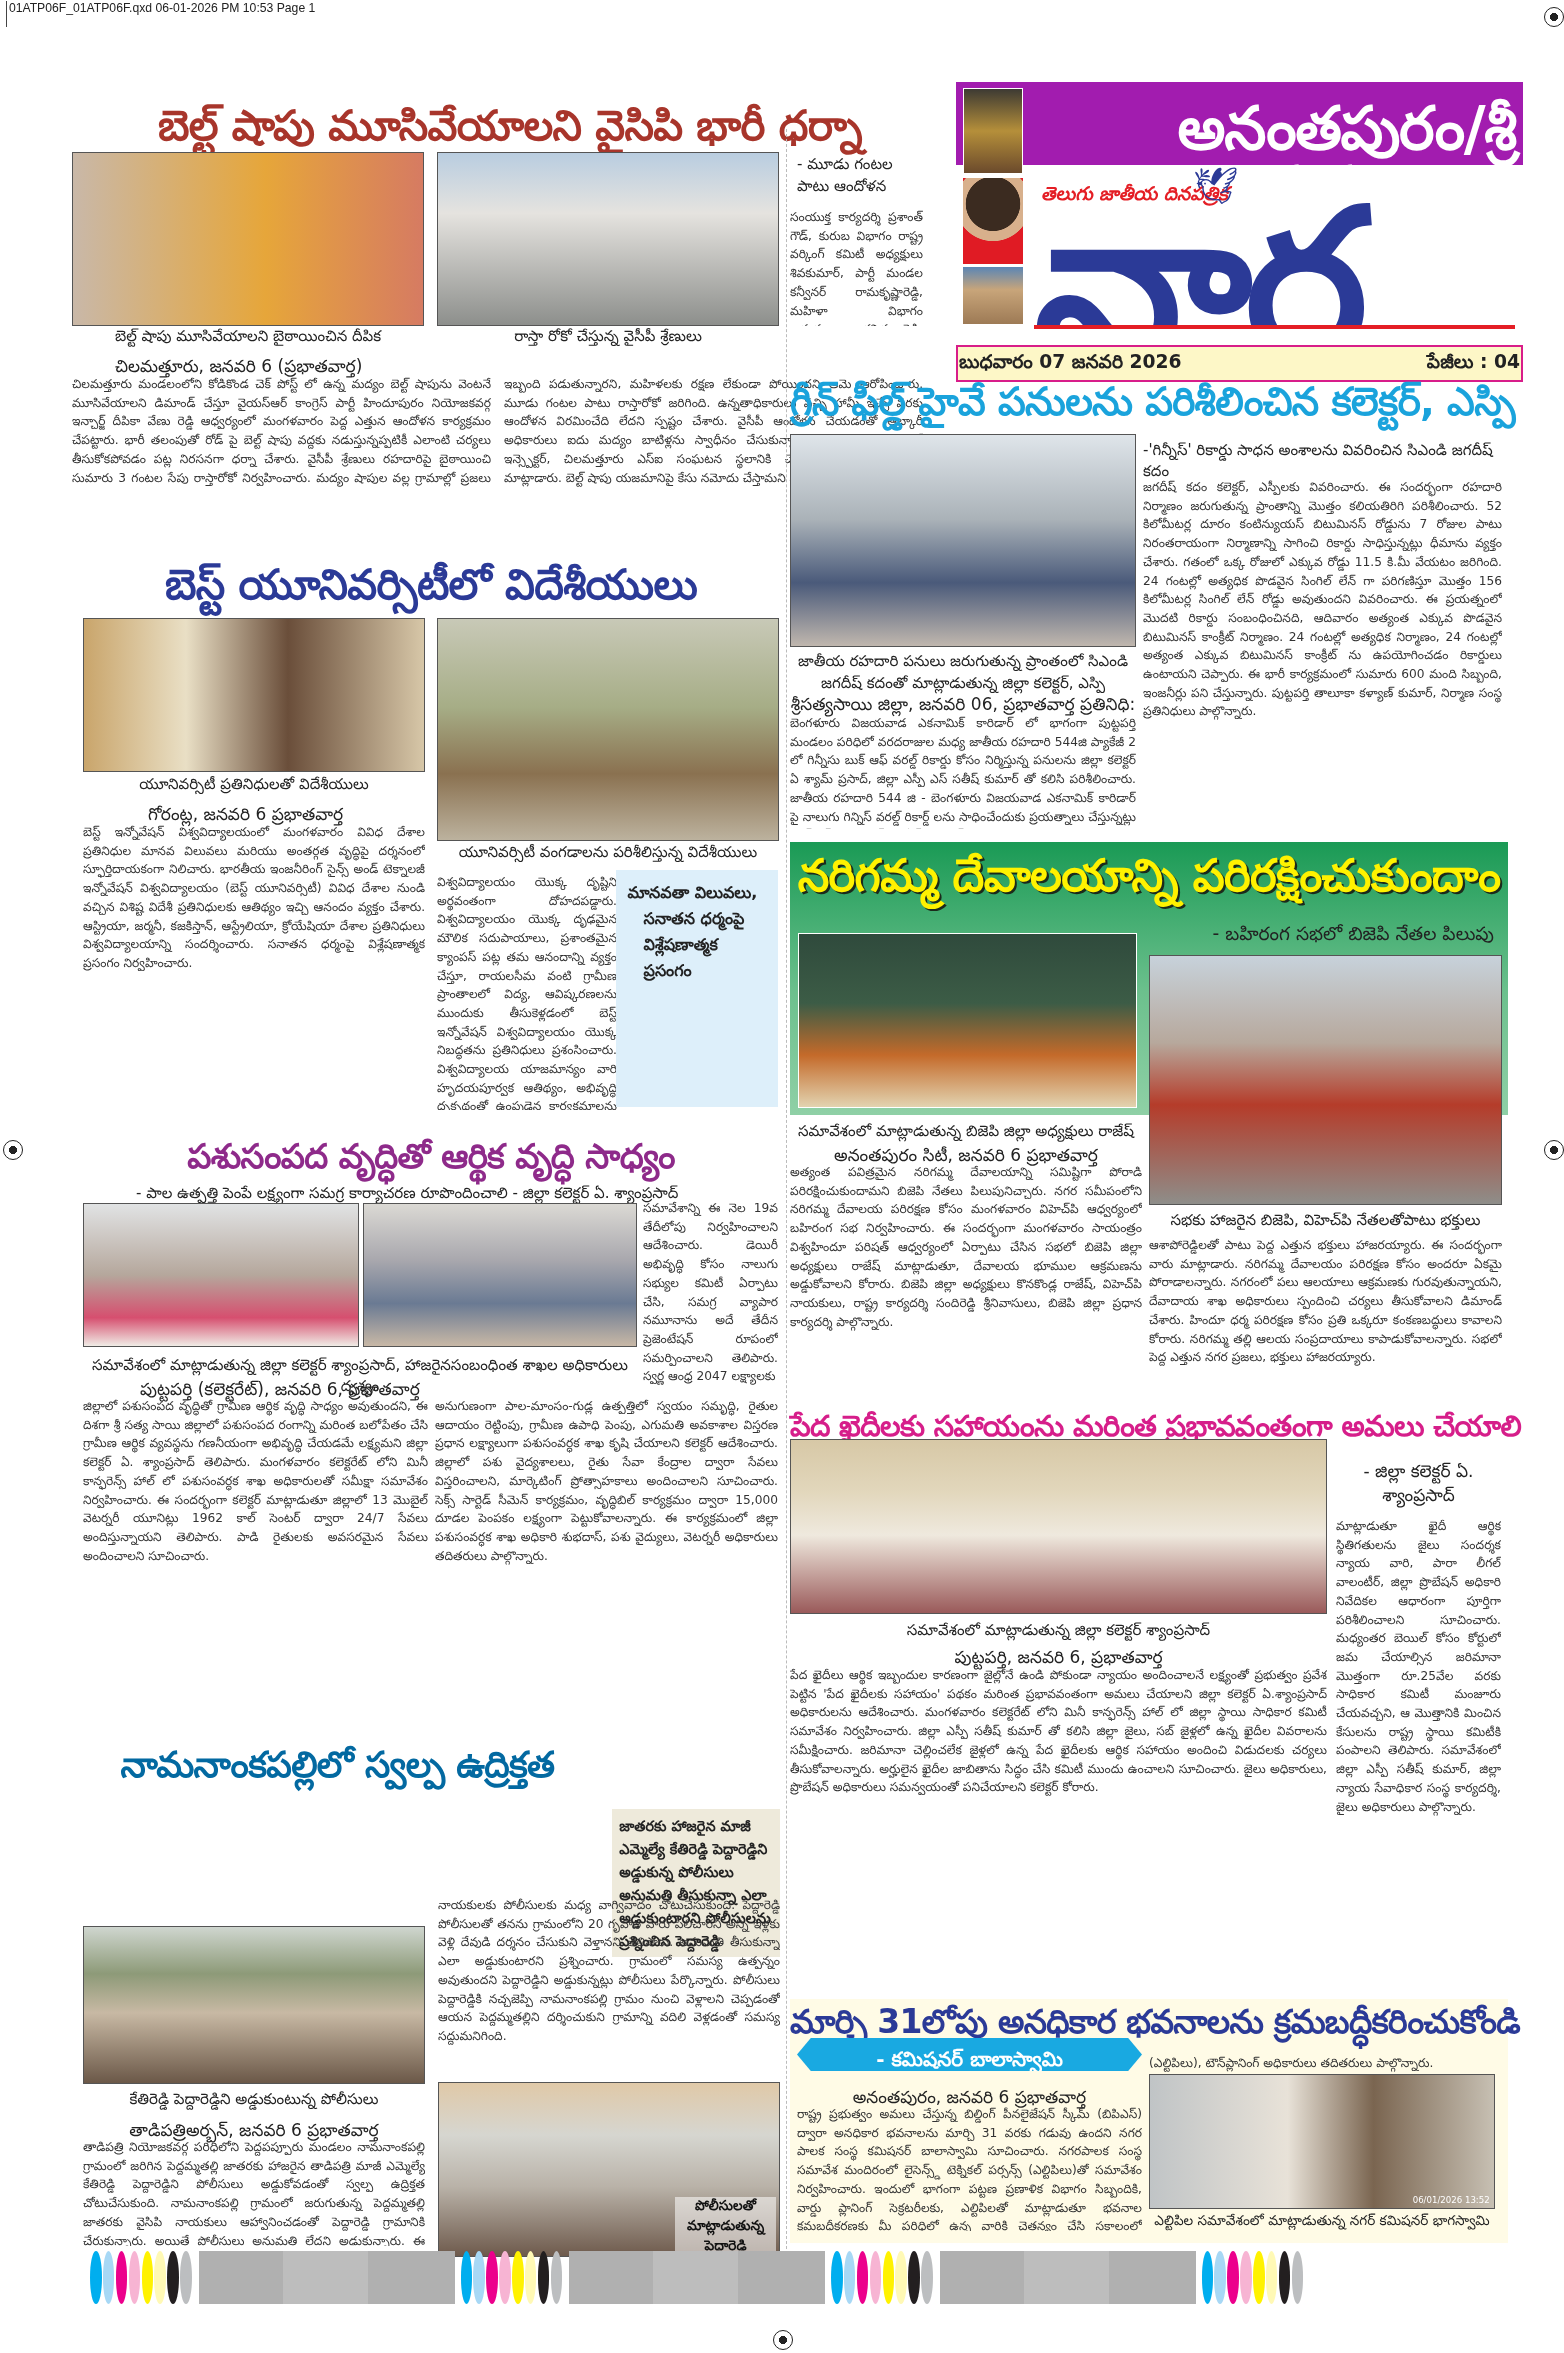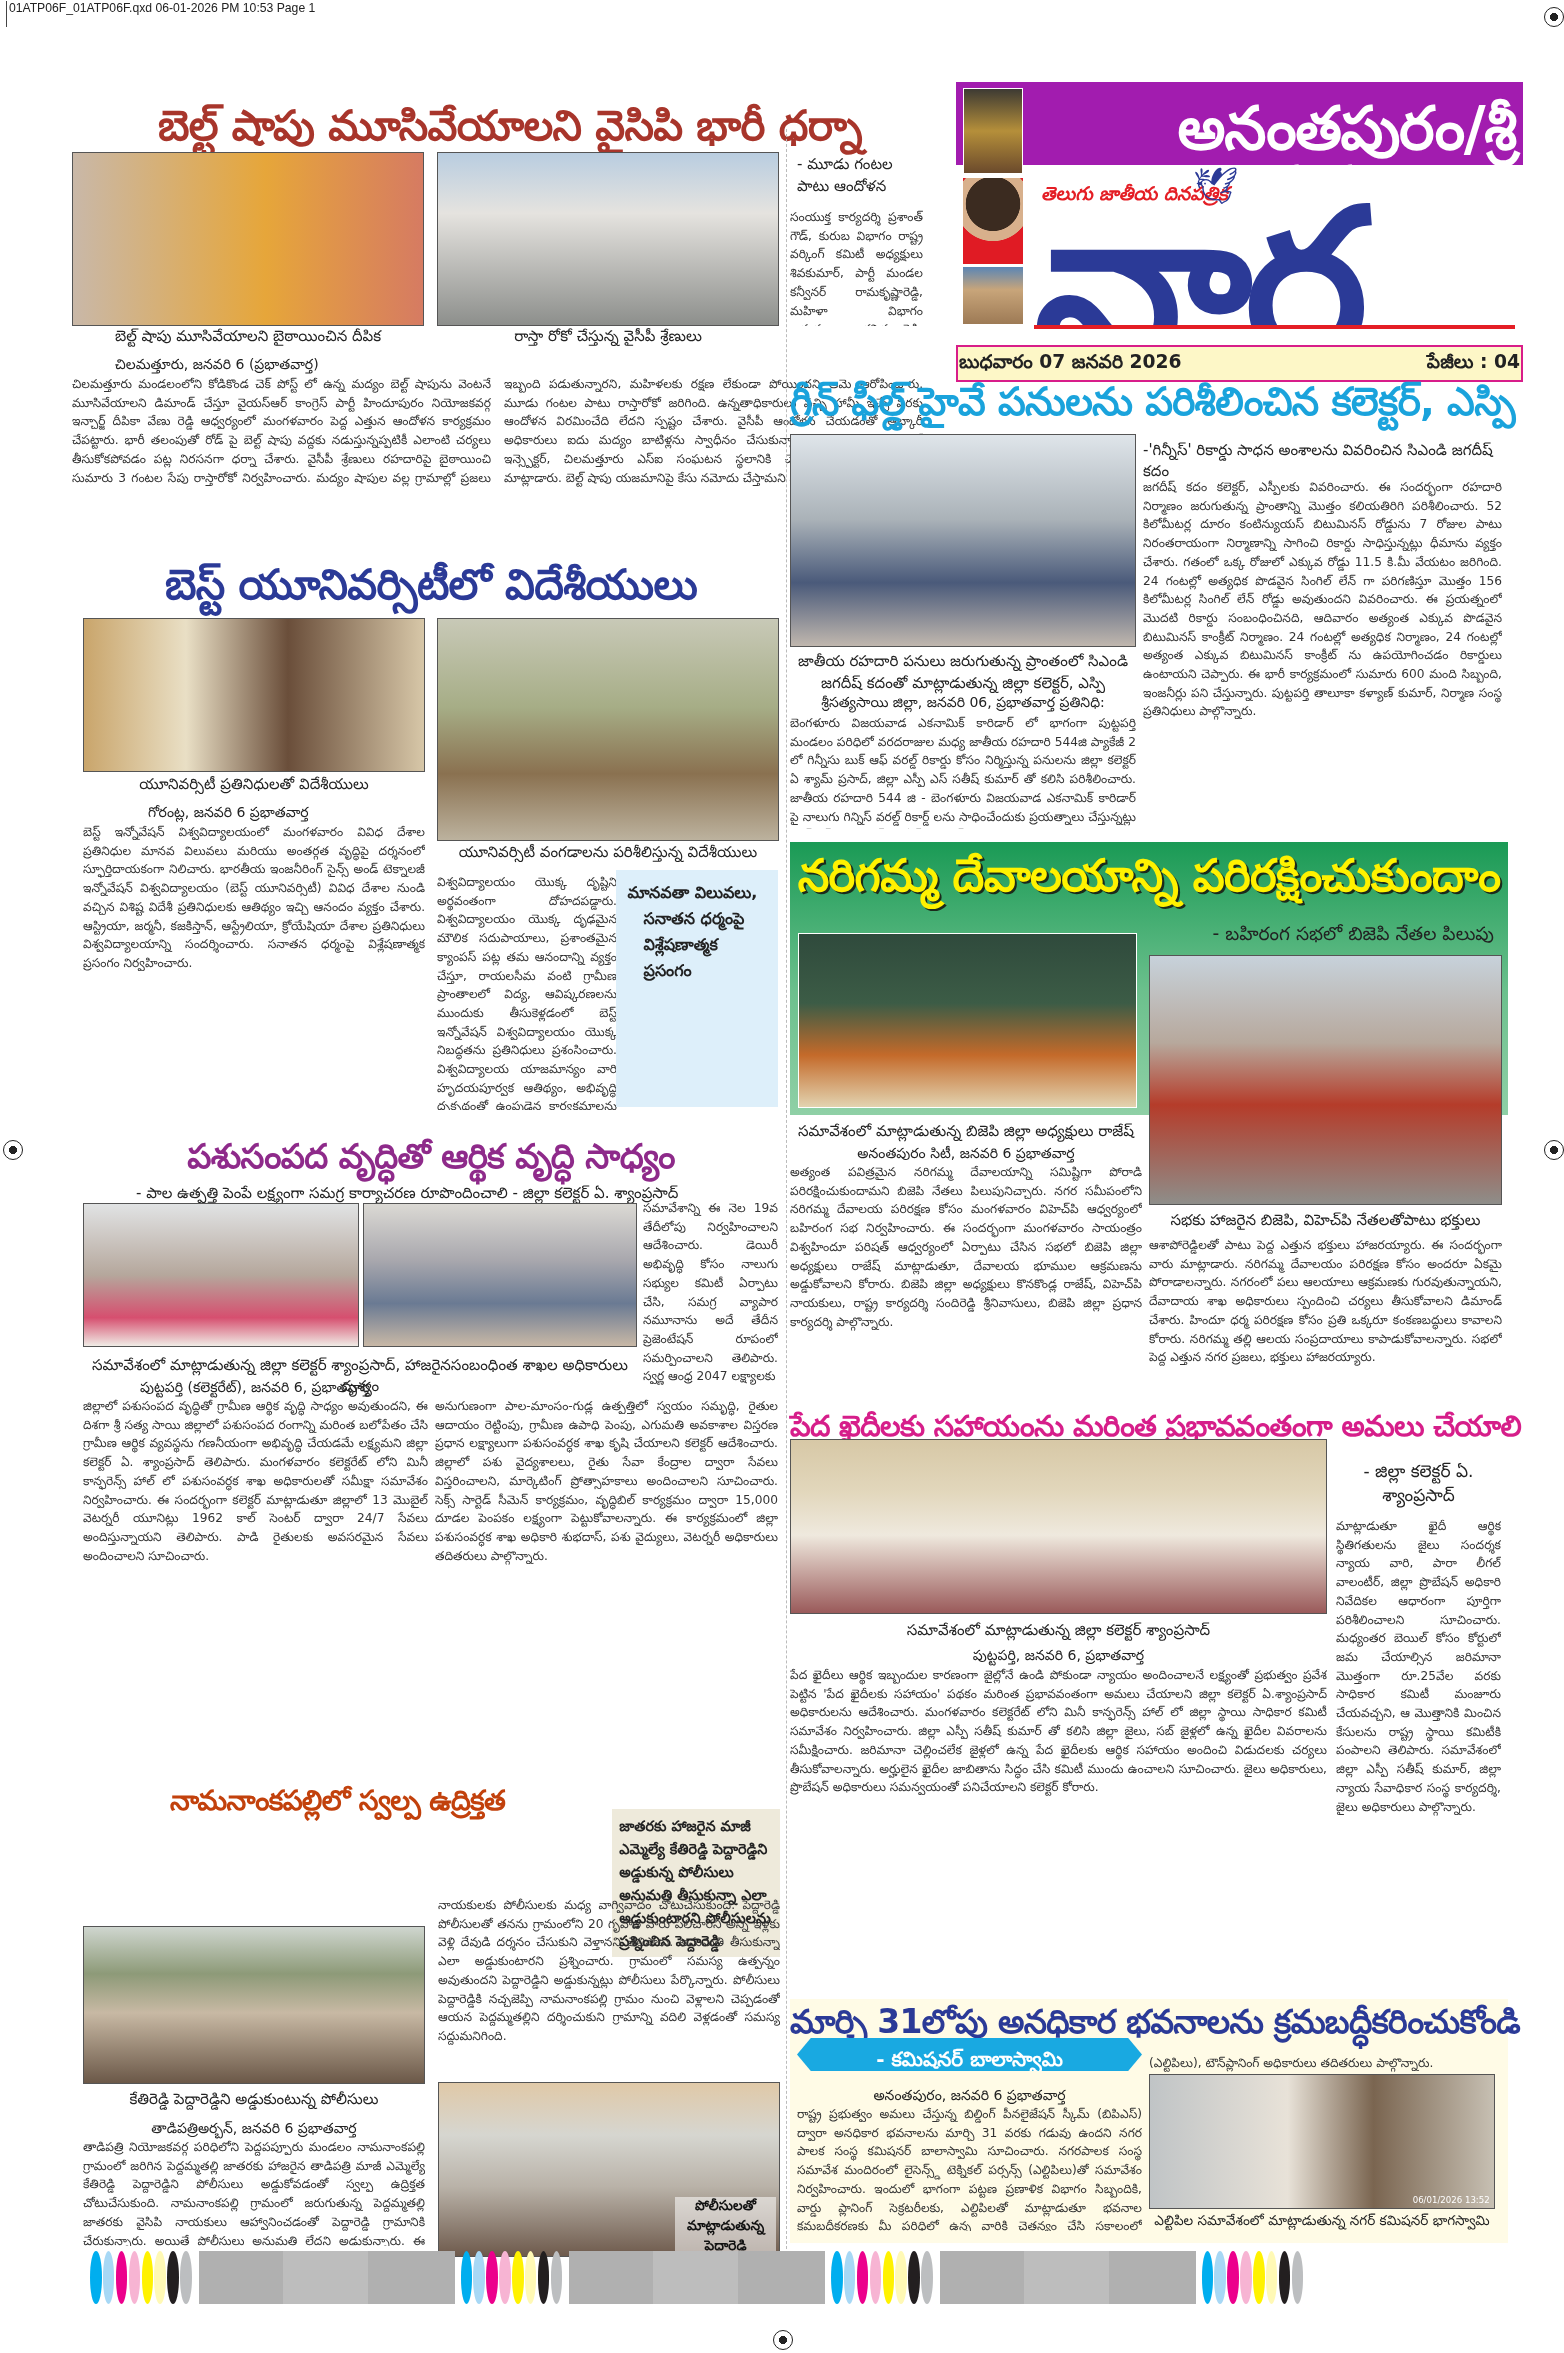--- a/index.html
+++ b/index.html
@@ -4,21 +4,21 @@
 <style>
 *{box-sizing:border-box;margin:0;padding:0}
 body{width:1565px;height:2354px;background:#fff;position:relative;font-family:"DejaVu Sans",sans-serif;color:#222;overflow:hidden}
 .abs{position:absolute}
 .slug{left:5.7px;top:1.4px;font-family:"Liberation Sans",sans-serif;font-size:12.2px;color:#222;border-left:0.7px solid #444;padding-left:2.2px;height:26px}
 .reg{width:20px;height:20px;border:1.4px solid #222;border-radius:50%;background:radial-gradient(circle,#222 30%,#fff 32%)}
 .hl{font-family:"DejaVu Sans",sans-serif;font-weight:bold;text-align:center;white-space:nowrap;letter-spacing:-0.7px}
 .photo{border:1.4px solid #555;overflow:hidden}
 .cap{font-size:15px;text-align:center;color:#222}
 .body{font-size:12.2px;line-height:18.7px;text-align:justify;color:#333;overflow:hidden}
-.byline{font-size:14px;color:#222;text-align:center}
+.byline{font-size:17px;color:#222;text-align:center}
 .sub{font-size:15px;color:#222}
 .colrule{border-left:0.7px dashed #bbb}
 
 .mast-red{background:#a21caf;color:#fff;font-weight:bold;font-size:60px;line-height:1;padding:16px 7.2px 0 7.2px;text-align:right;letter-spacing:-1.4px}
 .mast-logo{color:#2b3a97;font-weight:bold;font-size:208px;line-height:1;letter-spacing:-7.2px}
 .mast-tag{color:#e41e25;font-style:italic;font-weight:bold;font-size:18.7px}
 .datebar{background:#fdf7c7;border:2.2px solid #d81d8a;font-weight:bold;font-size:18.7px;display:flex;justify-content:space-between;align-items:center;padding:0 1px}
 .highlights{background:#ddeffa;font-weight:bold;font-size:16px;line-height:26px;padding:10px 11.5px}
 .highlights li{list-style:none;padding-left:16px;text-indent:-16px}
 .green-box{background:linear-gradient(#1a9a55,#6cc08d 55%,#8fd0a6)}
@@ -105,21 +105,21 @@
 <div class="abs body" style="left:435px;top:1397px;width:343px;height:388px">అనుగుణంగా పాల-మాంసం-గుడ్ల ఉత్పత్తిలో స్వయం సమృద్ధి, రైతుల ఆదాయం రెట్టింపు, గ్రామీణ ఉపాధి పెంపు, ఎగుమతి అవకాశాల విస్తరణ ప్రధాన లక్ష్యాలుగా పశుసంవర్ధక శాఖ కృషి చేయాలని కలెక్టర్ ఆదేశించారు. జిల్లాలో పశు వైద్యశాలలు, రైతు సేవా కేంద్రాల ద్వారా సేవలు విస్తరించాలని, మార్కెటింగ్ ప్రోత్సాహకాలు అందించాలని సూచించారు. సెక్స్ సార్టెడ్ సీమెన్ కార్యక్రమం, వృద్ధిబిల్ కార్యక్రమం ద్వారా 15,000 దూడల పెంపకం లక్ష్యంగా పెట్టుకోవాలన్నారు. ఈ కార్యక్రమంలో జిల్లా పశుసంవర్ధక శాఖ అధికారి శుభదాస్, పశు వైద్యులు, వెటర్నరీ అధికారులు తదితరులు పాల్గొన్నారు.</div>
 
 <div class="abs hl" style="left:790px;top:1409px;width:718px;font-size:29px;color:#d61e8a">పేద ఖైదీలకు సహాయంను మరింత ప్రభావవంతంగా అమలు చేయాలి</div>
 <div class="abs photo" style="left:790px;top:1439px;width:537px;height:175px;background:linear-gradient(#d7c8a6,#e2d7bc 30%,#efe9de 55%,#9a5a5a)"></div>
 <div class="abs sub" style="left:1336px;top:1459px;width:165px;font-size:17px;text-align:center;line-height:24.4px">- జిల్లా కలెక్టర్ ఏ. శ్యాంప్రసాద్</div>
 <div class="abs body" style="left:1336px;top:1517px;width:165px;height:460px">మాట్లాడుతూ ఖైదీ ఆర్థిక స్థితిగతులను జైలు సందర్శక న్యాయ వారి, పారా లీగల్ వాలంటీర్, జిల్లా ప్రొబేషన్ అధికారి నివేదికల ఆధారంగా పూర్తిగా పరిశీలించాలని సూచించారు. మధ్యంతర బెయిల్ కోసం కోర్టులో జమ చేయాల్సిన జరిమానా మొత్తంగా రూ.25వేల వరకు సాధికార కమిటీ మంజూరు చేయవచ్చని, ఆ మొత్తానికి మించిన కేసులను రాష్ట్ర స్థాయి కమిటీకి పంపాలని తెలిపారు. సమావేశంలో జిల్లా ఎస్పీ సతీష్ కుమార్, జిల్లా న్యాయ సేవాధికార సంస్థ కార్యదర్శి, జైలు అధికారులు పాల్గొన్నారు.</div>
 <div class="abs cap" style="left:790px;top:1621px;width:537px">సమావేశంలో మాట్లాడుతున్న జిల్లా కలెక్టర్ శ్యాంప్రసాద్</div>
 <div class="abs byline" style="left:790px;top:1647px;width:537px">పుట్టపర్తి, జనవరి 6, ప్రభాతవార్త</div>
 <div class="abs body" style="left:790px;top:1666px;width:537px;height:309px">పేద ఖైదీలు ఆర్థిక ఇబ్బందుల కారణంగా జైల్లోనే ఉండి పోకుండా న్యాయం అందించాలనే లక్ష్యంతో ప్రభుత్వం ప్రవేశ పెట్టిన 'పేద ఖైదీలకు సహాయం' పథకం మరింత ప్రభావవంతంగా అమలు చేయాలని జిల్లా కలెక్టర్ ఏ.శ్యాంప్రసాద్ అధికారులను ఆదేశించారు. మంగళవారం కలెక్టరేట్ లోని మినీ కాన్ఫరెన్స్ హాల్ లో జిల్లా స్థాయి సాధికార కమిటీ సమావేశం నిర్వహించారు. జిల్లా ఎస్పీ సతీష్ కుమార్ తో కలిసి జిల్లా జైలు, సబ్ జైళ్లలో ఉన్న ఖైదీల వివరాలను సమీక్షించారు. జరిమానా చెల్లించలేక జైళ్లలో ఉన్న పేద ఖైదీలకు ఆర్థిక సహాయం అందించి విడుదలకు చర్యలు తీసుకోవాలన్నారు. అర్హులైన ఖైదీల జాబితాను సిద్ధం చేసి కమిటీ ముందు ఉంచాలని సూచించారు. జైలు అధికారులు, ప్రొబేషన్ అధికారులు సమన్వయంతో పనిచేయాలని కలెక్టర్ కోరారు.</div>
 
-<div class="abs hl" style="left:86px;top:1784px;width:503px;font-size:28px;color:#c2410c">నామనాంకపల్లిలో స్వల్ప ఉద్రిక్తత</div>
+<div class="abs hl" style="left:86px;top:1744px;width:503px;font-size:36px;color:#0369a1">నామనాంకపల్లిలో స్వల్ప ఉద్రిక్తత</div>
 <ul class="abs tan" style="left:612px;top:1809px;width:168px;height:148px;padding:5.7px 7.2px;font-weight:bold;font-size:14.4px;line-height:23px">
   <li style="list-style:none">జాతరకు హాజరైన మాజీ ఎమ్మెల్యే కేతిరెడ్డి పెద్దారెడ్డిని అడ్డుకున్న పోలీసులు</li>
   <li style="list-style:none">అనుమతి తీసుకున్నా ఎలా అడ్డుకుంటారని పోలీసులను ప్రశ్నించిన పెద్దారెడ్డి</li>
 </ul>
 <div class="abs photo" style="left:83px;top:1926px;width:342px;height:158px;background:linear-gradient(#cfd6cf,#8d9a78 30%,#c8b9a4 55%,#6b5848)"></div>
 <div class="abs cap" style="left:83px;top:2090px;width:342px">కేతిరెడ్డి పెద్దారెడ్డిని అడ్డుకుంటున్న పోలీసులు</div>
 <div class="abs byline" style="left:83px;top:2120px;width:342px">తాడిపత్రిఅర్బన్, జనవరి 6 ప్రభాతవార్త</div>
 <div class="abs body" style="left:83px;top:2138px;width:342px;height:108px">తాడిపత్రి నియోజకవర్గ పరిధిలోని పెద్దపప్పూరు మండలం నామనాంకపల్లి గ్రామంలో జరిగిన పెద్దమ్మతల్లి జాతరకు హాజరైన తాడిపత్రి మాజీ ఎమ్మెల్యే కేతిరెడ్డి పెద్దారెడ్డిని పోలీసులు అడ్డుకోవడంతో స్వల్ప ఉద్రిక్తత చోటుచేసుకుంది. నామనాంకపల్లి గ్రామంలో జరుగుతున్న పెద్దమ్మతల్లి జాతరకు వైసిపి నాయకులు ఆహ్వానించడంతో పెద్దారెడ్డి గ్రామానికి చేరుకున్నారు. అయితే పోలీసులు అనుమతి లేదని అడ్డుకున్నారు. ఈ సమయంలో వైసిపి</div>
 <div class="abs body" style="left:438px;top:1896px;width:342px;height:172px">నాయకులకు పోలీసులకు మధ్య వాగ్వివాదం చోటుచేసుకుంది. పెద్దారెడ్డి పోలీసులతో తనను గ్రామంలోని 20 గృహాల వారు పిలిచారని అన్ని ఇళ్లకు వెళ్లి దేవుడి దర్శనం చేసుకుని వెళ్తానని తెలిపారు. అనుమతి తీసుకున్నా ఎలా అడ్డుకుంటారని ప్రశ్నించారు. గ్రామంలో సమస్య ఉత్పన్నం అవుతుందని పెద్దారెడ్డిని అడ్డుకున్నట్లు పోలీసులు పేర్కొన్నారు. పోలీసులు పెద్దారెడ్డికి నచ్చజెప్పి నామనాంకపల్లి గ్రామం నుంచి వెళ్లాలని చెప్పడంతో ఆయన పెద్దమ్మతల్లిని దర్శించుకుని గ్రామాన్ని వదిలి వెళ్లడంతో సమస్య సద్దుమనిగింది.</div>
 <div class="abs photo" style="left:438px;top:2082px;width:342px;height:175px;background:linear-gradient(#e0c9a8,#d6d6d0 30%,#b9b2a8 60%,#6e5a4c)"></div>

